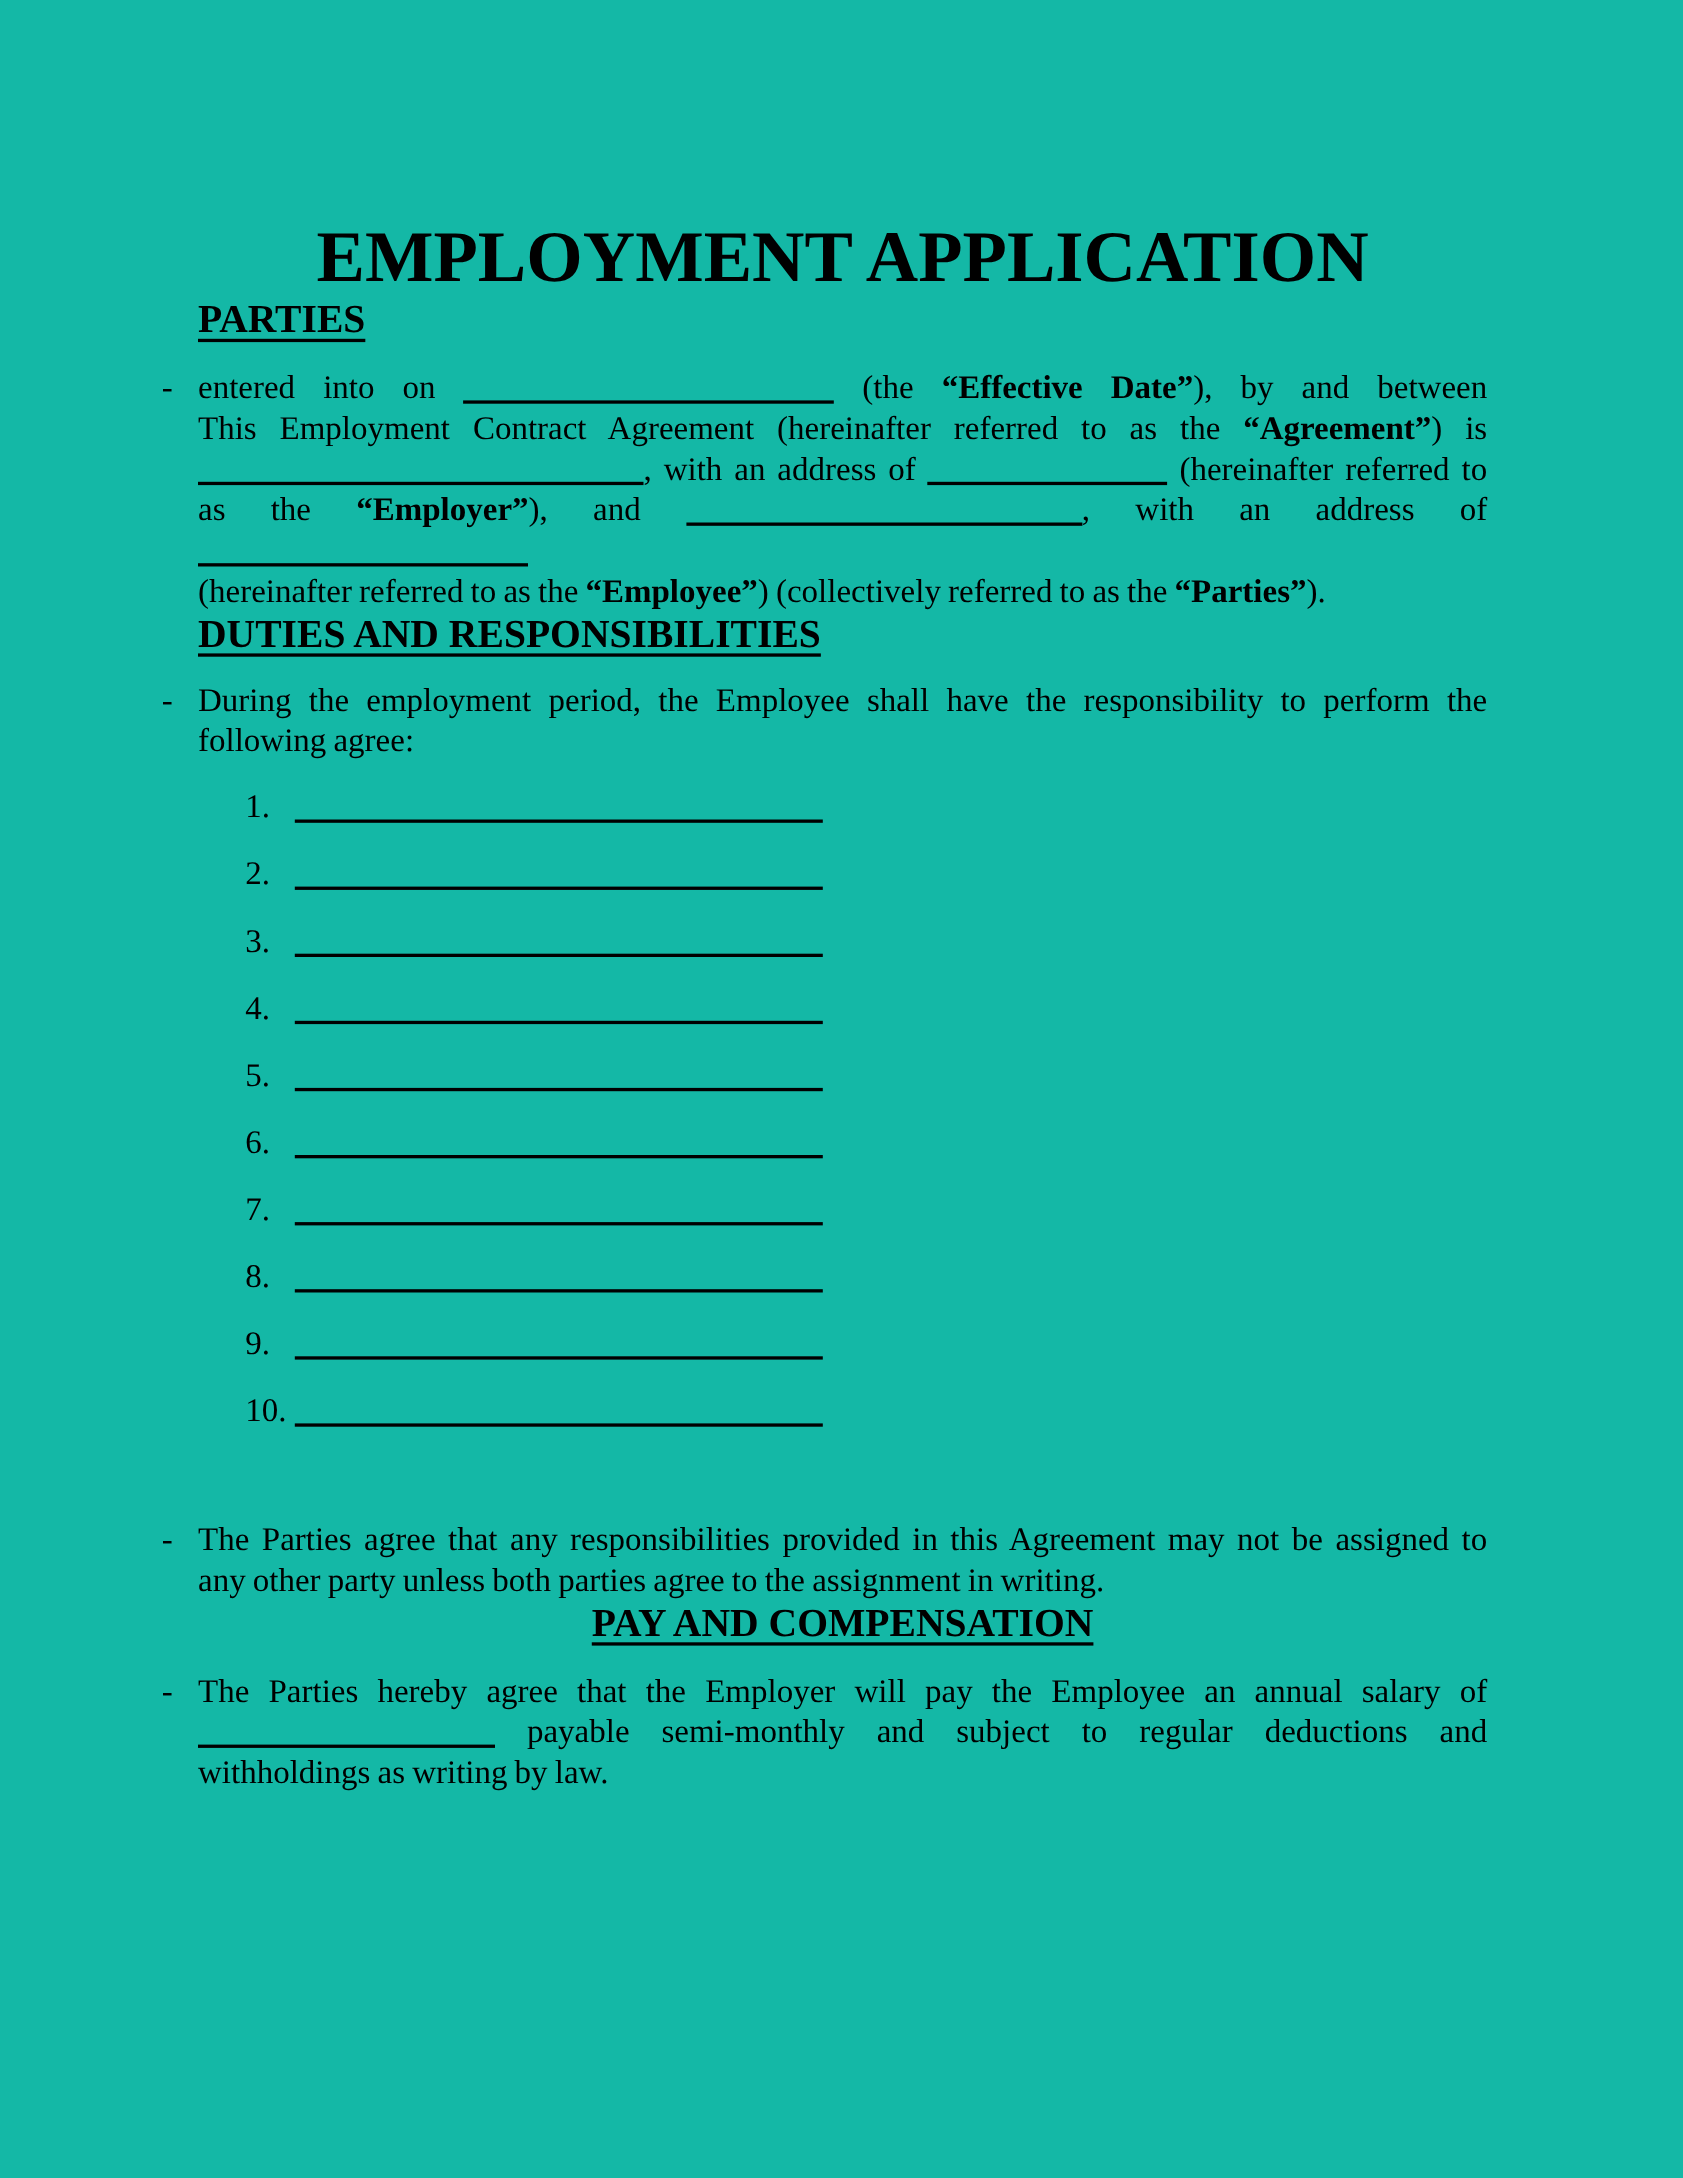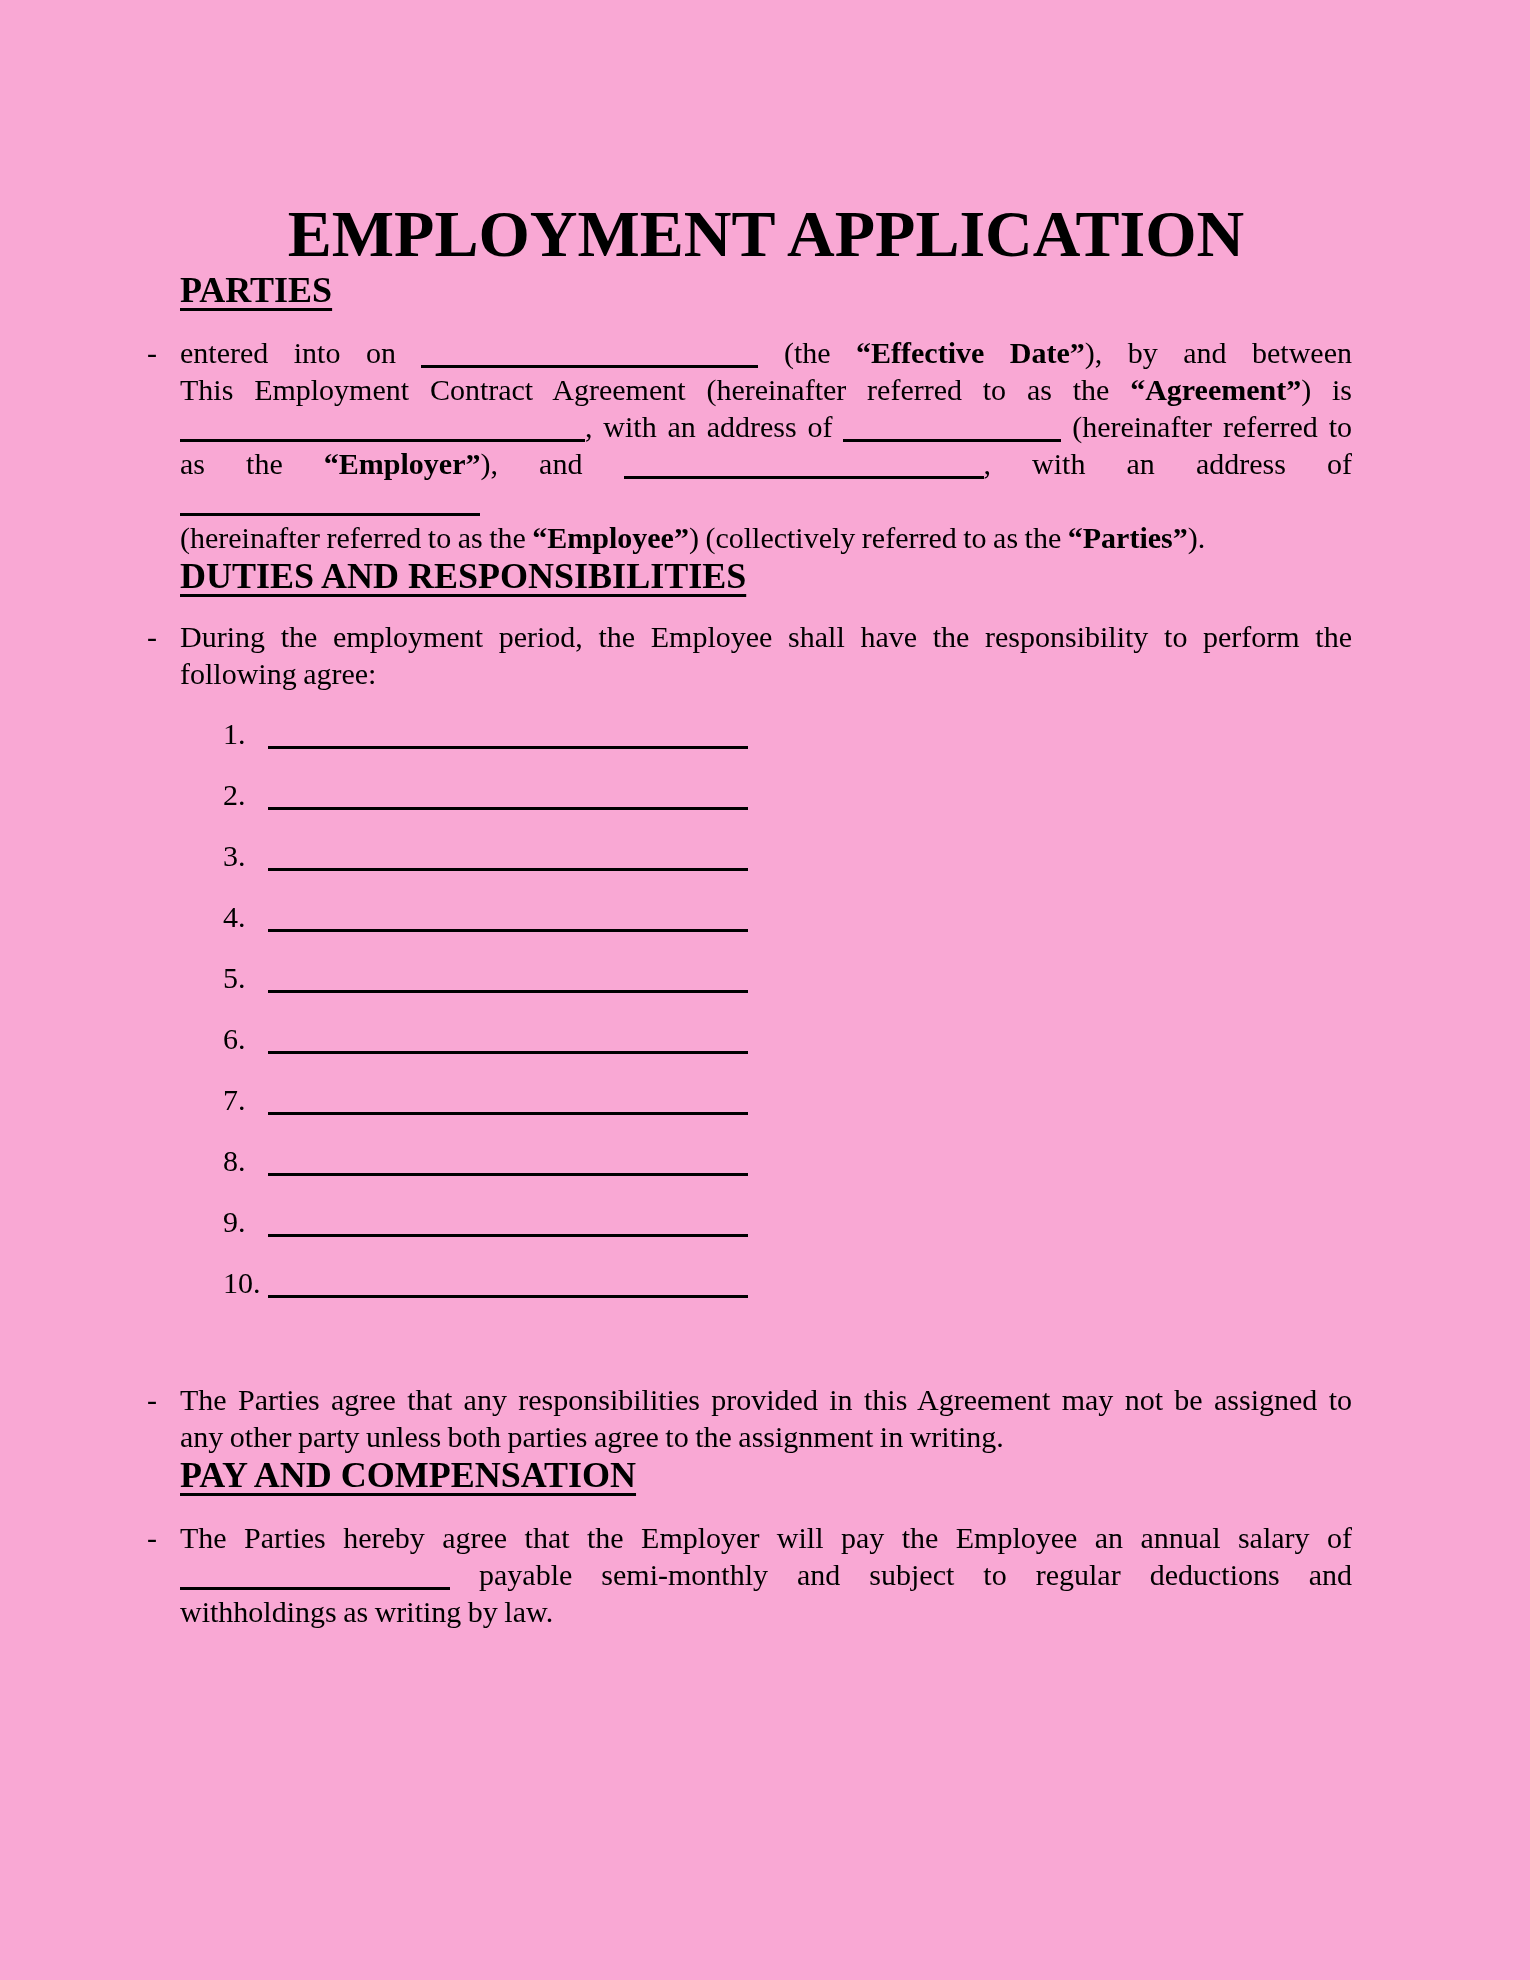--- a/index.html
+++ b/index.html
@@ -1,20 +1,20 @@
 <!DOCTYPE html>
 <html><head>
 <meta charset="utf-8">
 <style>
   html, body { margin: 0; padding: 0; background: #ffffff; }
   .page {
     position: relative;
     width: 1530px;
     height: 1980px;
-    background: #f9a8d4;
+    background: #14b8a6;
     color: #000000;
     font-family: "Liberation Serif", "DejaVu Serif", serif;
     overflow: hidden;
     box-sizing: border-box;
   }
   .content { padding: 0 178px 0 180px; }
 
   .title {
     margin: 198px 0 0 0;
     font-size: 66px;
@@ -65,21 +65,21 @@
     vertical-align: -5px;
   }
 
   
   [data-name="section-heading-parties"]   { margin-top: 38px; }
   [data-name="parties-clause"]            { margin-top: 24px; }
   [data-name="section-heading-duties"]    { margin-top: 26px; }
   [data-name="duties-intro"]              { margin-top: 22px; }
   [data-name="duties-list"]               { margin-top: 23px; }
   [data-name="assignment-clause"]         { margin-top: 56px; }
-  [data-name="section-heading-pay"]       { margin-top: 26px; }
+  [data-name="section-heading-pay"]       { margin-top: 26px; text-align: center; }
   [data-name="salary-clause"]             { margin-top: 24px; }
 </style>
 </head>
 <body>
 
 <div class="page" data-name="document-page">
   <div class="content" data-name="document-content">
     <div class="title" data-name="document-title">EMPLOYMENT APPLICATION</div>
     <div data-name="document-blocks">
         <h2 class="sec" data-name="section-heading-parties">PARTIES</h2>

